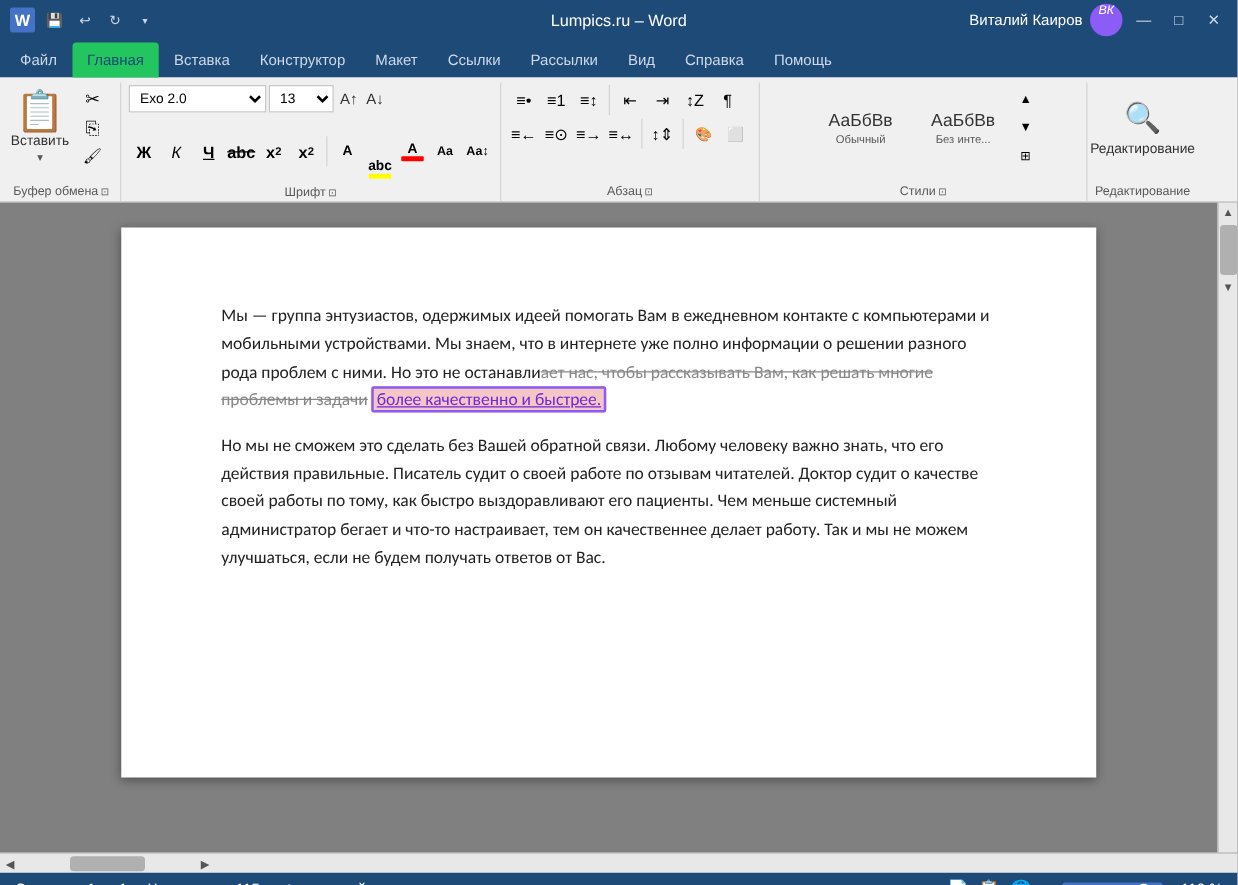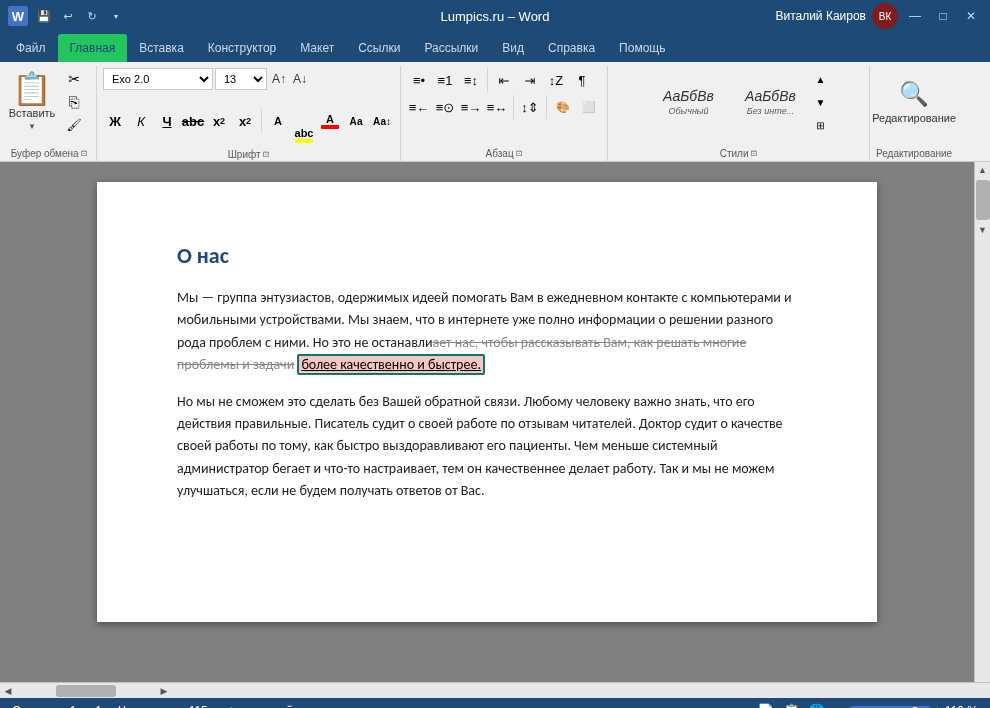--- a/index.html
+++ b/index.html
@@ -15,21 +15,21 @@
       padding: 0 8px;
       color: white;
     }
     .title-bar-left { display: flex; align-items: center; gap: 6px; }
     .title-bar-icon { width: 20px; height: 20px; background: #4472c4; border-radius: 2px; display: flex; align-items: center; justify-content: center; font-size: 12px; }
     .quick-access { display: flex; align-items: center; gap: 4px; }
     .qa-btn { width: 20px; height: 20px; cursor: pointer; display: flex; align-items: center; justify-content: center; font-size: 11px; color: #cdd8e8; }
     .title-bar-center { position: absolute; left: 50%; transform: translateX(-50%); font-size: 13px; color: white; display: flex; align-items: center; gap: 8px; }
     .title-bar-right { display: flex; align-items: center; gap: 6px; }
     .user-name { font-size: 12px; color: white; }
-    .user-avatar { width: 26px; height: 26px; border-radius: 50%; background: #7f1d1d; display: flex; align-items: center; justify-content: center; color: white; font-size: 10px; }
+    .user-avatar { width: 26px; height: 26px; border-radius: 50%; background: #8b5cf6; display: flex; align-items: flex-start; justify-content: center; color: white; font-size: 10px; font-style: italic; }
     .win-btn { width: 22px; height: 22px; display: flex; align-items: center; justify-content: center; font-size: 12px; color: #cdd8e8; cursor: pointer; border-radius: 2px; }
 
     
     .ribbon-tabs {
       height: 30px;
       background: #1e4a78;
       display: flex;
       align-items: flex-end;
       padding: 0 4px;
     }
@@ -166,21 +166,21 @@
       height: 24px;
       display: flex;
       align-items: center;
       justify-content: center;
       cursor: pointer;
       border-radius: 2px;
       font-size: 13px;
     }
 
     
-    .styles-container { display: flex; align-items: center; gap: 2px; font-style: italic; }
+    .styles-container { display: flex; align-items: center; gap: 2px; }
     .style-item {
       width: 80px;
       height: 68px;
       display: flex;
       flex-direction: column;
       align-items: center;
       justify-content: center;
       cursor: pointer;
       border-radius: 3px;
       padding: 4px;
@@ -253,25 +253,25 @@
     .page p {
       font-size: 14px;
       line-height: 1.6;
       color: #222;
       margin-bottom: 14px;
       font-family: 'Calibri', Arial, sans-serif;
     }
 
     .highlighted-text {
       background-color: #f5c6c6;
-      border: 2px solid #0f766e;
+      border: 2px solid #8b5cf6;
       border-radius: 2px;
       padding: 0 2px;
       text-decoration: underline;
-      color: #000000;
+      color: #6d28d9;
     }
 
     .strikethrough-text {
       text-decoration: line-through;
       color: #888;
     }
 
     
     .status-bar {
       height: 26px;
@@ -491,21 +491,20 @@
       <span>Редактирование</span>
     </div>
   </div>
 
 </div>
 
 <div style="display:flex; flex-direction:column; flex:1;">
   <div class="doc-area">
     <div class="doc-main">
       <div class="page">
-        <h1>О нас</h1>
         <p>
           <span>Мы — группа энтузиастов, одержимых идеей помогать Вам в ежедневном контакте с компьютерами и мобильными устройствами. Мы знаем, что в интернете уже полно информации о решении разного рода проблем с ними. Но это не останавли</span><span class="strikethrough-text">ает нас, чтобы рассказывать Вам, как решать многие проблемы и задачи</span> <span class="highlighted-text">более качественно и быстрее.</span>
         </p>
         <p>Но мы не сможем это сделать без Вашей обратной связи. Любому человеку важно знать, что его действия правильные. Писатель судит о своей работе по отзывам читателей. Доктор судит о качестве своей работы по тому, как быстро выздоравливают его пациенты. Чем меньше системный администратор бегает и что-то настраивает, тем он качественнее делает работу. Так и мы не можем улучшаться, если не будем получать ответов от Вас.</p>
       </div>
     </div>
     <div class="doc-scroll-v">
       <div class="scroll-arrow">▲</div>
       <div class="scroll-thumb"></div>
       <div class="scroll-arrow">▼</div>

